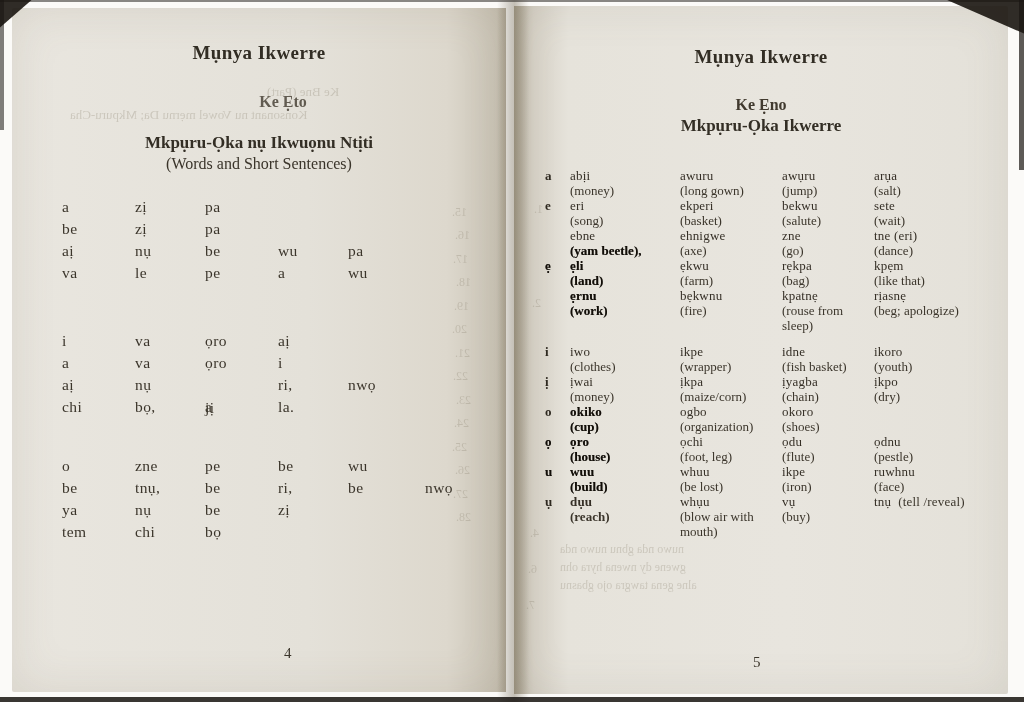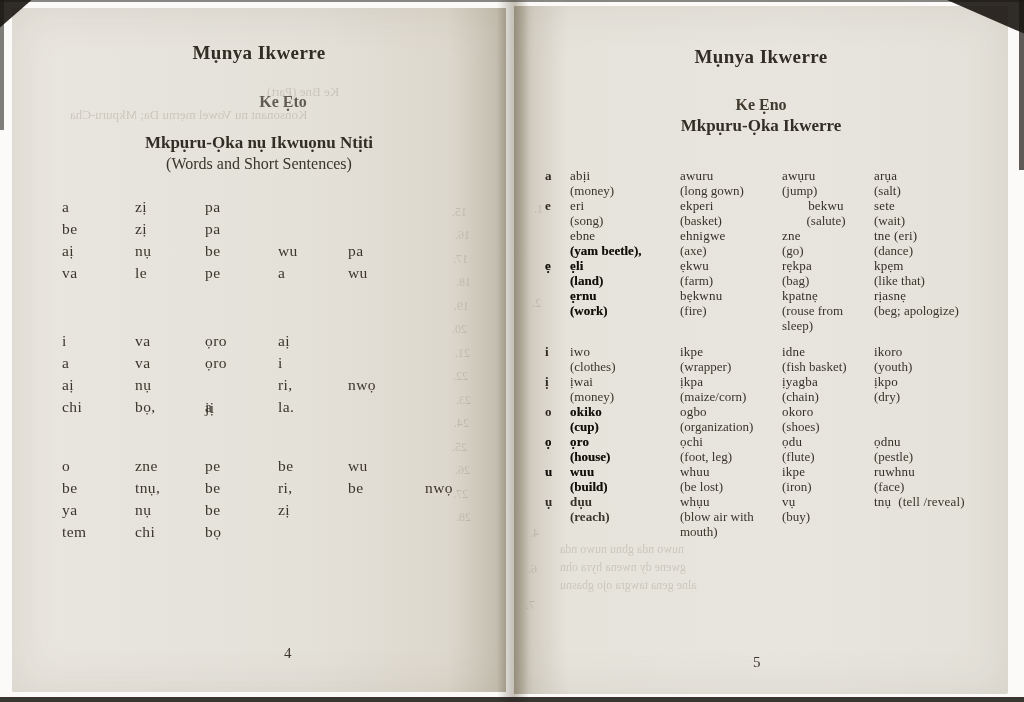--- a/index.html
+++ b/index.html
@@ -222,21 +222,21 @@
         <div class="vrow">
           <span class="vletter">e</span>
           <div class="vcell" style="width: 110px;">
             <div class="vword">eri</div>
             <div class="vgloss">(song)</div>
           </div>
           <div class="vcell" style="width: 102px;">
             <div class="vword">ekperi</div>
             <div class="vgloss">(basket)</div>
           </div>
-          <div class="vcell" style="width: 92px; text-align: center;">
+          <div class="vcell" style="width: 92px;">
             <div class="vword">bekwu</div>
             <div class="vgloss">(salute)</div>
           </div>
           <div class="vcell" style="width: 114px;">
             <div class="vword">sete</div>
             <div class="vgloss">(wait)</div>
           </div>
         </div>
         <div class="vrow">
           <span class="vletter"></span>

